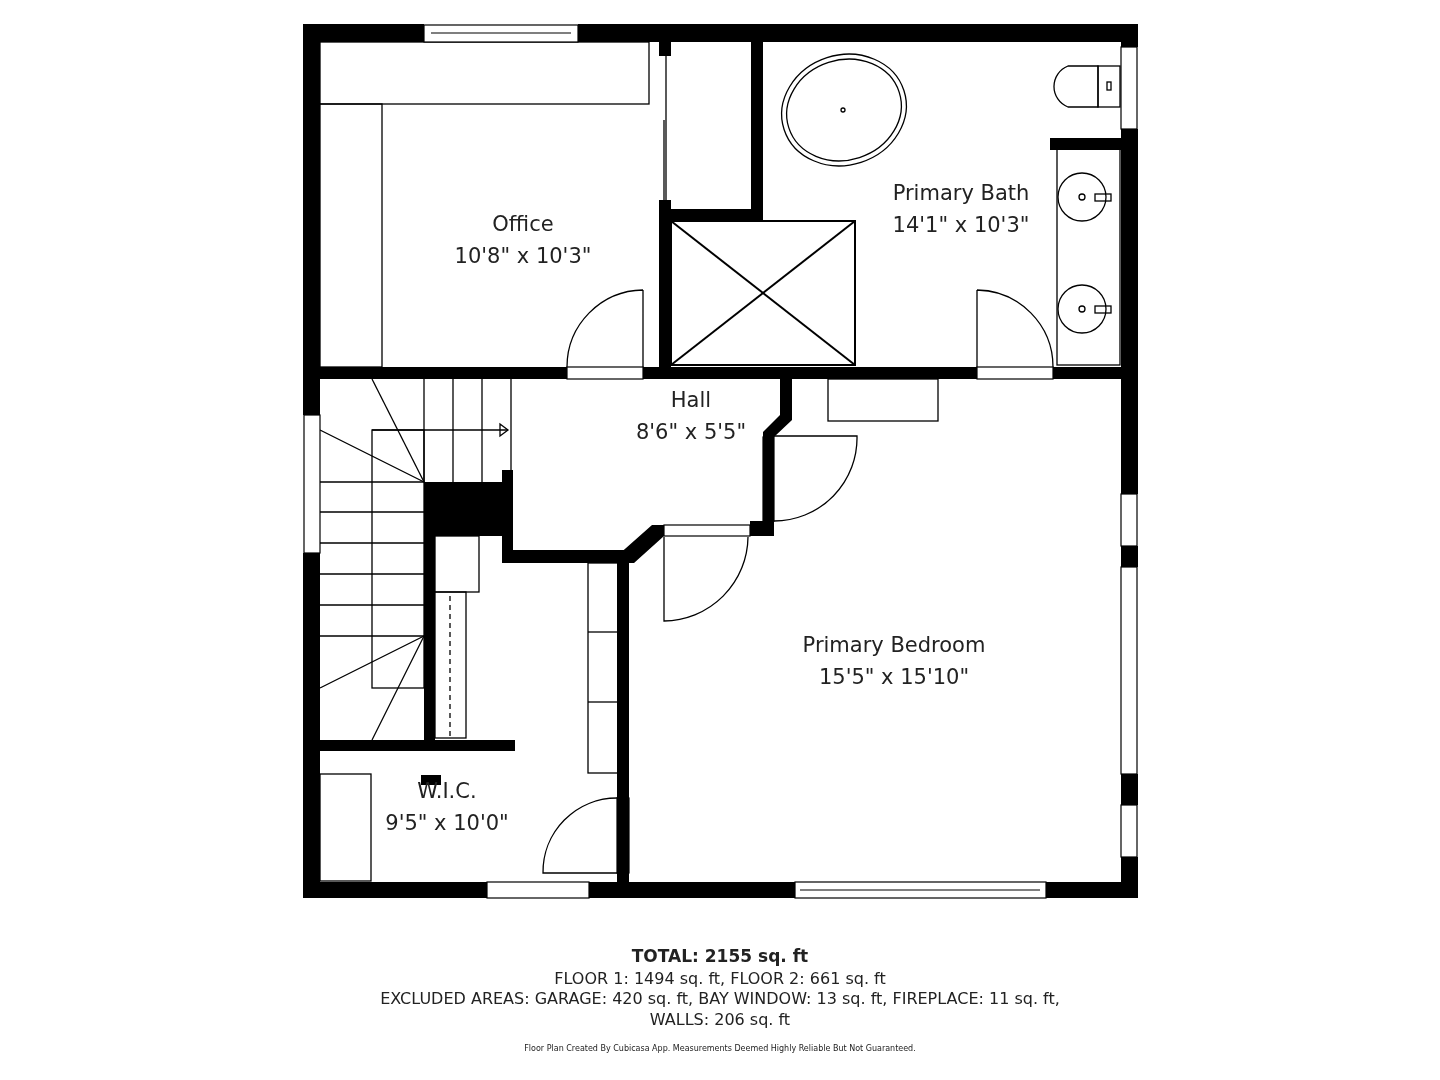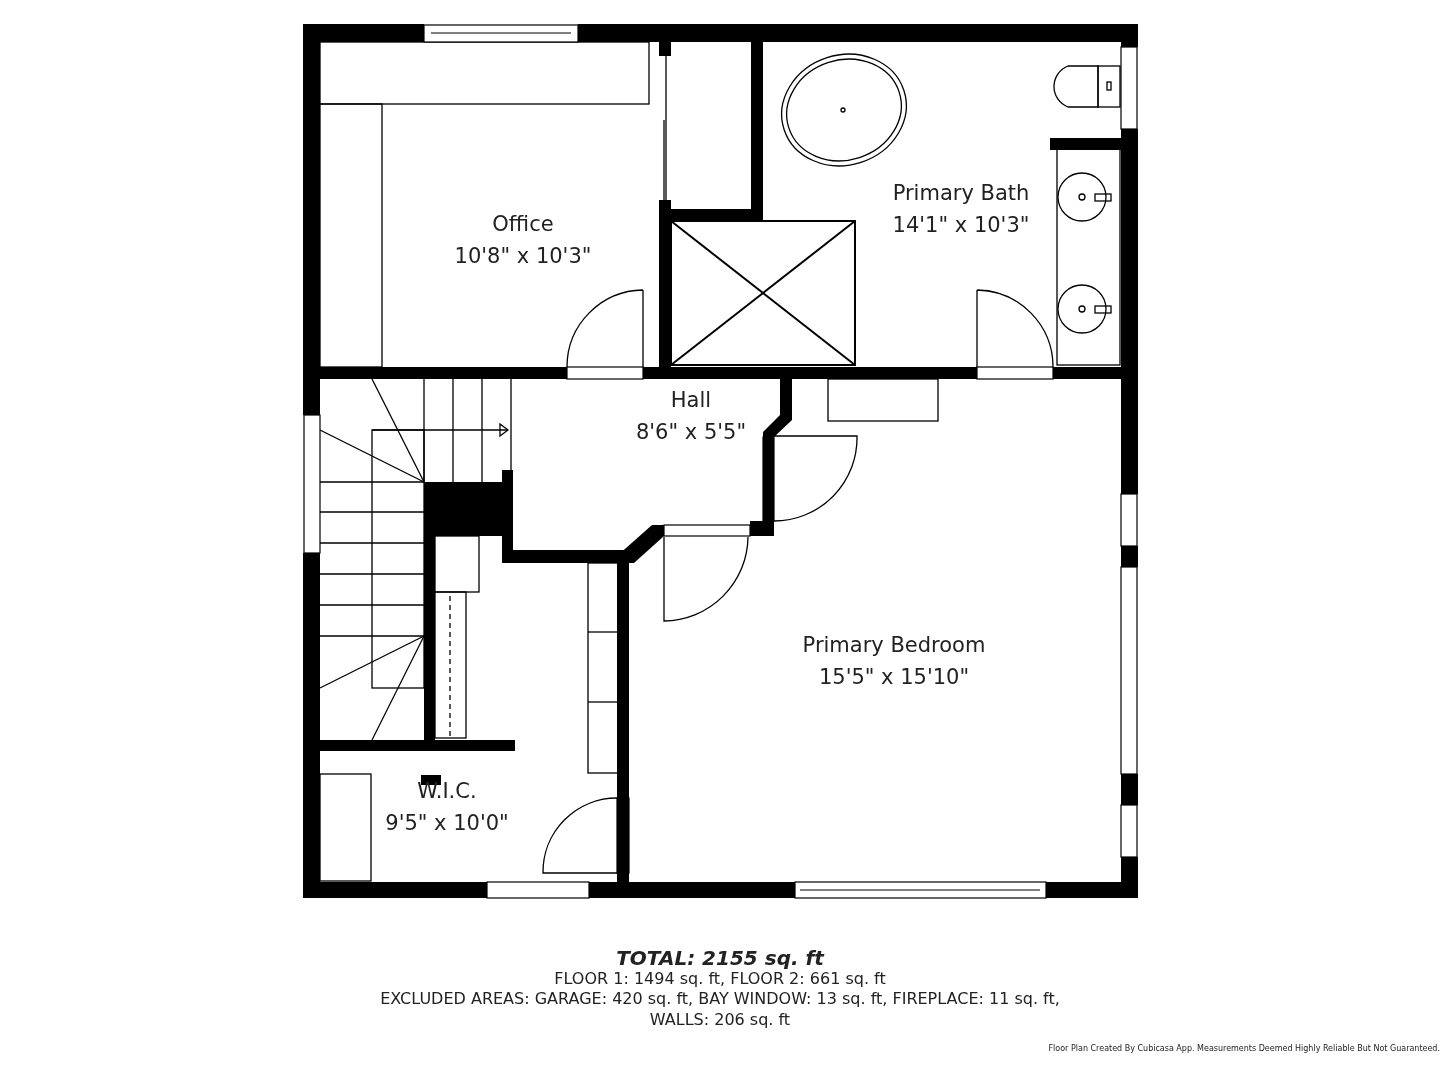--- a/index.html
+++ b/index.html
@@ -1,23 +1,23 @@
 <!DOCTYPE html>
 <html><head>
   <meta charset="utf-8">
   <style>
     html, body { margin: 0; padding: 0; background: #ffffff; }
     body { width: 1440px; height: 1080px; position: relative; overflow: hidden; font-family: "DejaVu Sans", sans-serif; color: #222; }
     #plan { position: absolute; left: 0; top: 0; width: 1440px; height: 920px; }
     .room-label { position: absolute; text-align: center; transform: translateX(-50%); color: #222; font-size: 21px; line-height: 32px; white-space: nowrap; }
     .room-label .name, .room-label .dims { display: block; }
     .summary { position: absolute; left: 0; width: 1440px; text-align: center; color: #222; }
-    .summary .total { position: absolute; top: 946px; width: 100%; font-weight: bold; font-size: 20px; font-style: italic; }
+    .summary .total { position: absolute; top: 946px; width: 100%; font-weight: bold; font-size: 17px; }
     .summary .line { position: absolute; width: 100%; font-size: 16px; text-align: center; }
-    .disclaimer { position: absolute; top: 1044px; width: 1440px; text-align: right; font-size: 8px; color: #222; }
+    .disclaimer { position: absolute; top: 1044px; width: 1440px; text-align: center; font-size: 8px; color: #222; }
   </style>
 </head>
 <body>
 
 <div>
   <svg id="plan" viewBox="0 0 1440 920" xmlns="http://www.w3.org/2000/svg">
     <g fill="none" stroke="#000" stroke-width="1.3">
 
       <rect x="320" y="42" width="329" height="62"></rect>
       <rect x="320" y="104" width="62" height="263"></rect>

